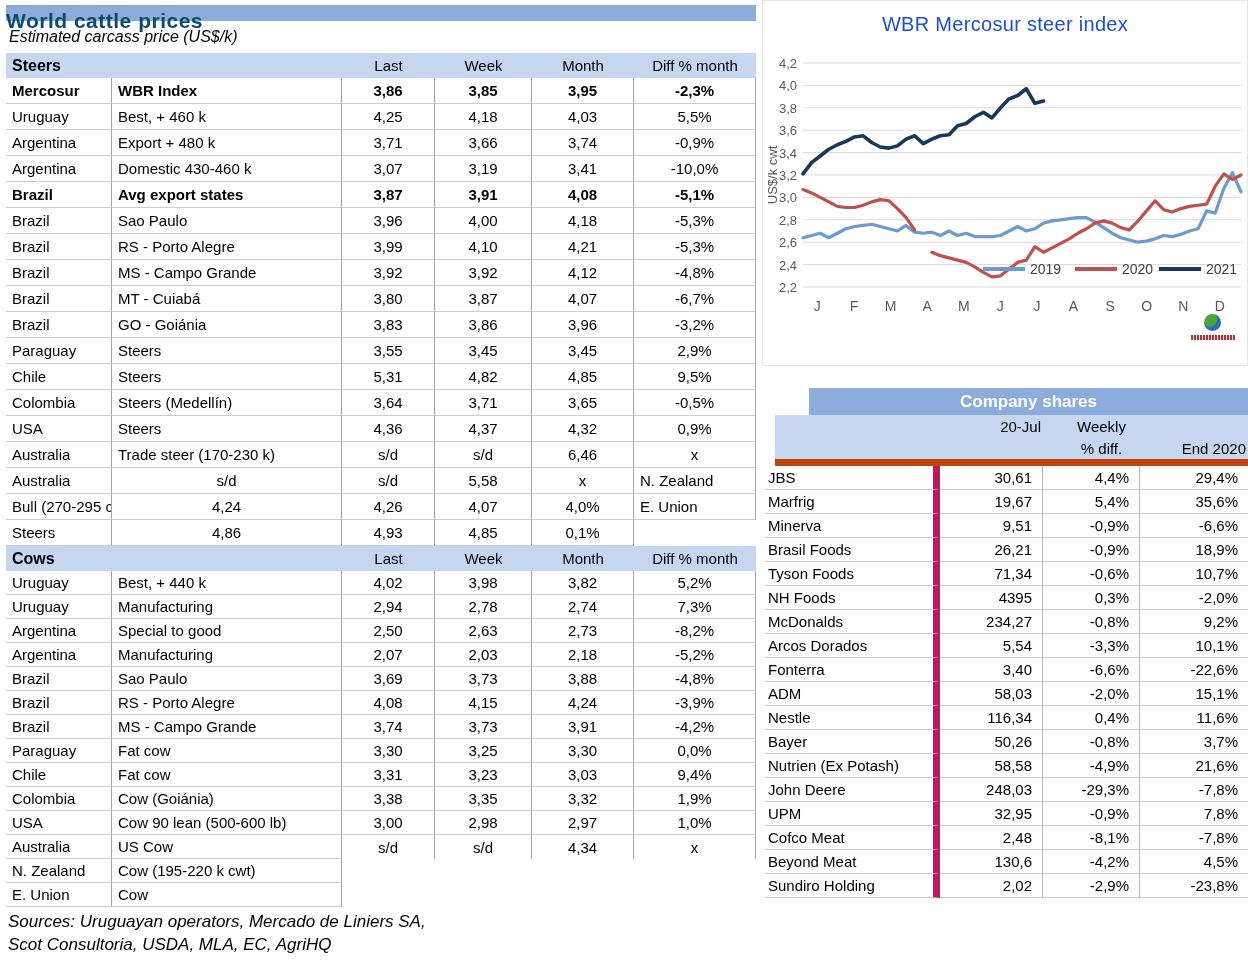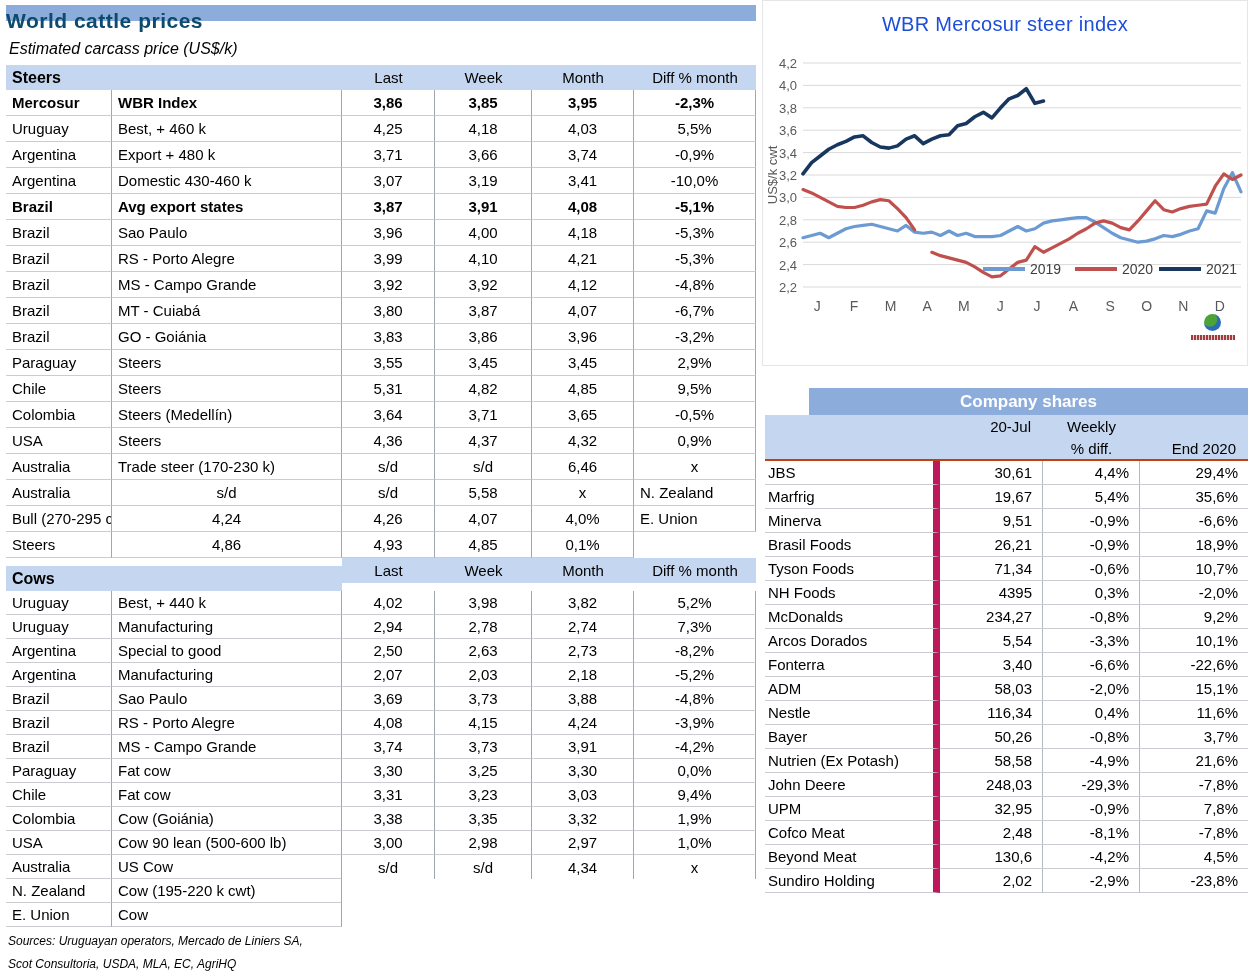--- a/index.html
+++ b/index.html
@@ -4,50 +4,50 @@
 <style>
   html,body{margin:0;padding:0;}
   body{
     width:1248px;height:975px;position:relative;background:#fff;overflow:hidden;
     font-family:"Liberation Sans","DejaVu Sans",sans-serif;color:#000;
   }
   
   .left-panel{position:absolute;left:6px;top:5px;width:750px;}
   .lt-title{height:16px;line-height:31px;background:#8CACDC;color:#0c4a6e;
     font-weight:bold;font-size:21px;text-align:left;letter-spacing:.5px;}
-  .lt-sub{height:32px;line-height:32px;font-style:italic;font-size:16px;padding-left:3px;margin-top:12px;}
+  .lt-sub{height:32px;line-height:32px;font-style:italic;font-size:16px;padding-left:3px;}
   #left-grid{display:grid;grid-template-columns:106px 230px 93px 97px 102px 122px;}
   .gc{box-sizing:border-box;display:flex;align-items:center;font-size:15px;background:#fff;
       border-right:1px solid #9FA6AF;border-bottom:1px solid #C9CDD2;overflow:hidden;white-space:nowrap;}
   .gc.h26{height:26px;} .gc.h24{height:24px;}
   .gc.first{padding-left:6px;} .gc.spec{padding-left:6px;}
   .gc.val{justify-content:center;}
   .gc.bold{font-weight:bold;}
   .gc.hd{background:#C5D7F0;border-right:none;border-bottom:none;height:25px;}
   .gc.hd.lbl{font-weight:bold;font-size:16px;padding-left:6px;}
   .gc.hd.val{justify-content:center;}
   .gc.noline{border-right:none;border-bottom:none;}
   .gc.nobtm{border-bottom:none;}
-  .sources{font-style:italic;font-size:12px;line-height:23px;margin-top:3px;padding-left:2px;}
+  .sources{font-style:italic;font-size:17px;line-height:23px;margin-top:3px;padding-left:2px;}
   
   .chart-card{position:absolute;left:762px;top:0;width:486px;height:366px;
     border:1px solid #E6E6E6;box-sizing:border-box;background:#fff;}
   .chart-title{position:absolute;top:12px;left:0;width:100%;text-align:center;
     color:#1d4ed8;font-size:20px;letter-spacing:.3px;}
   #chart-svg{position:absolute;left:0;top:0;}
   .logo-globe{position:absolute;left:441px;top:313px;width:17px;height:17px;border-radius:50%;
     background:radial-gradient(circle at 35% 32%, #4CA338 0 42%, #2B6CB8 48%);}
   .logo-text{position:absolute;left:428px;top:334px;width:44px;height:5px;
     background:repeating-linear-gradient(90deg,#A03C3C 0 2px,rgba(160,60,60,.25) 2px 3px);}
   
   .company-card{position:absolute;left:765px;top:388px;width:483px;}
   .cs-title{height:27px;line-height:27px;background:#8CACDC;color:#fff;
     font-weight:bold;font-size:17px;text-align:center;margin-left:44px;}
-  .cs-head{background:#C5D7F0;border-bottom:2px solid #c2410c;
-    display:grid;grid-template-columns:175px 103px 97px 108px;grid-auto-rows:22px;}
+  .cs-head{background:#C5D7F0;border-bottom:7px solid #c2410c;
+    display:grid;grid-template-columns:175px 103px 97px 108px;grid-auto-rows:22px;margin-left:10px;}
   .cs-head .hc{box-sizing:border-box;display:flex;align-items:center;font-size:15px;}
   .hc.r{justify-content:flex-end;padding-right:12px;}
   .hc.c{justify-content:center;}
   #company-grid{display:grid;grid-template-columns:175px 103px 97px 108px;}
   .cc{box-sizing:border-box;height:24px;display:flex;align-items:center;font-size:15px;
       border-bottom:1px solid #C9CDD2;background:#fff;overflow:hidden;white-space:nowrap;}
   .cc.name{padding-left:3px;border-right:7px solid #be185d;}
   .cc.num{justify-content:flex-end;padding-right:10px;border-right:1px solid #B4BAC2;text-align:center;}
   .cc.last{border-right:none;}
 </style>
@@ -163,21 +163,21 @@
       <div class="gc h26 val">4,24</div>
       <div class="gc h26 val">4,26</div>
       <div class="gc h26 val">4,07</div>
       <div class="gc h26 val">4,0%</div>
       <div class="gc h26 first">E. Union</div>
       <div class="gc h26 spec">Steers</div>
       <div class="gc h26 val">4,86</div>
       <div class="gc h26 val">4,93</div>
       <div class="gc h26 val">4,85</div>
       <div class="gc h26 val">0,1%</div>
-      <div class="gc hd lbl" style="grid-column: span 2; margin-top: 8px;">Cows</div>
+      <div class="gc hd lbl" style="grid-column: span 2;">Cows</div>
       <div class="gc hd val">Last</div>
       <div class="gc hd val">Week</div>
       <div class="gc hd val">Month</div>
       <div class="gc hd val">Diff % month</div>
       <div class="gc h24 first">Uruguay</div>
       <div class="gc h24 spec">Best, + 440 k</div>
       <div class="gc h24 val">4,02</div>
       <div class="gc h24 val">3,98</div>
       <div class="gc h24 val">3,82</div>
       <div class="gc h24 val">5,2%</div>

